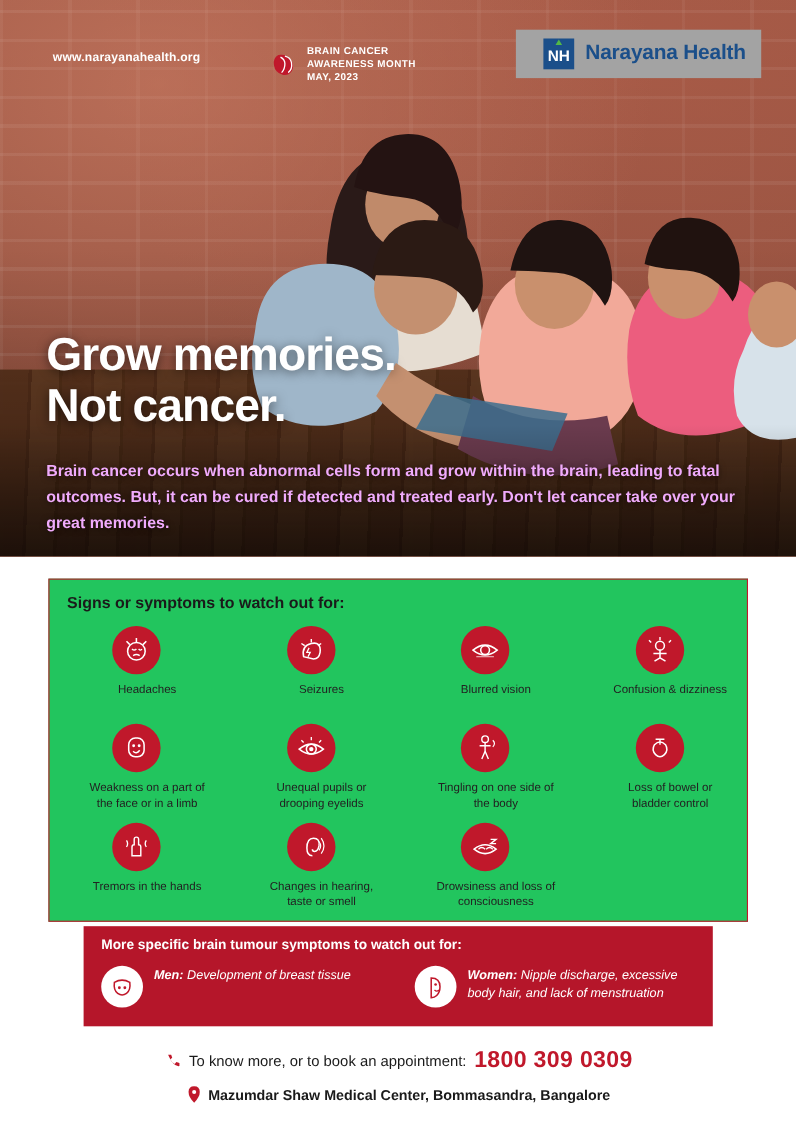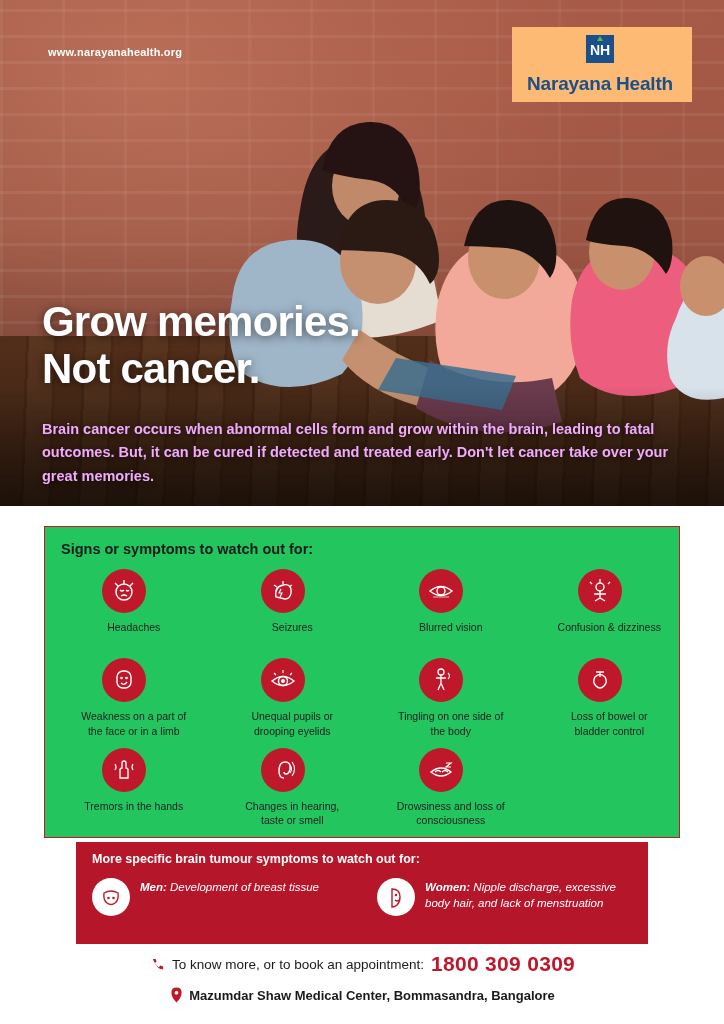--- a/index.html
+++ b/index.html
@@ -72,25 +72,24 @@
   .awareness {
     position: absolute; left: 246px; top: 40px;
     display: flex; align-items: center; gap: 7px;
   }
   .awareness-text {
     color: #ffffff; font-size: 9px; font-weight: bold; line-height: 1.35;
     letter-spacing: 0.4px;
   }
   .nh-logo {
     position: absolute; right: 32px; top: 27px;
-    background: #fdba74;
-    padding: 7px 14px 7px 10px;
+    background: #a3a3a3;
+    padding: 7px 14px 7px 24px;
     display: flex; align-items: center; gap: 9px;
     min-width: 180px;
-    flex-direction: column;
   }
   .nh-mark { width: 30px; height: 30px; flex: 0 0 auto; }
   .nh-name { color: #1b4f8a; font-size: 19px; font-weight: bold; letter-spacing: -0.2px; }
 
   .headline {
     position: absolute; left: 42px; top: 298px;
     color: #ffffff;
     font-size: 42px; font-weight: bold; line-height: 1.12;
     letter-spacing: -0.8px;
     text-shadow: 0 2px 10px rgba(0,0,0,0.55);
@@ -133,21 +132,21 @@
   .cell-label {
     font-size: 10.5px; color: #222; text-align: center; line-height: 1.35;
     max-width: 130px;
     padding-left: 19px;
   }
 
   
   .specific {
     position: absolute;
     left: 76px; top: 842px;
-    width: 572px; height: 102px;
+    width: 572px; height: 91px;
     background: #b5162a;
     padding: 10px 8px 0 16px;
   }
   .specific-title { color: #fff; font-size: 12.5px; font-weight: bold; }
   .specific-row { display: flex; gap: 22px; margin-top: 12px; font-style: italic; }
   .spec-item { display: flex; align-items: flex-start; gap: 10px; width: 50%; }
   .spec-circ {
     width: 38px; height: 38px; border-radius: 50%; background: #ffffff;
     display: flex; align-items: center; justify-content: center; flex: 0 0 auto;
   }
@@ -216,20 +215,32 @@
         <path d="M676 318 q14 -44 48 -40 l0 120 q-40 8 -54 -20 q-8 -32 6 -60z" fill="#d7e2ea"></path>
         <ellipse cx="706" cy="286" rx="26" ry="30" fill="#c9906d"></ellipse>
       </g>
 
       <path d="M396 358 l120 18 l-14 34 l-124 -20z" fill="#3c6f8e" opacity="0.85"></path>
       <rect x="0" y="386" width="724" height="120" fill="url(#sh)"></rect>
     </svg>
 
     <div class="site-url">www.narayanahealth.org</div>
 
+    <div class="awareness">
+      <svg width="26" height="26" viewBox="0 0 26 26">
+        <path d="M7 5 q-5 3 -4 9 q1 7 8 9 q5 1 8 -3 q3 -5 0 -10 q-4 -6 -12 -5z" fill="#c0182b"></path>
+        <path d="M9 7 q4 2 4 6 q0 5 -3 8" stroke="#ffffff" stroke-width="1.2" fill="none"></path>
+        <path d="M13 6 q5 1 6 6 q1 6 -3 9" stroke="#ffffff" stroke-width="1.2" fill="none"></path>
+      </svg>
+      <div class="awareness-text">
+        <div>BRAIN CANCER</div>
+        <div>AWARENESS MONTH</div>
+        <div>MAY, 2023</div>
+      </div>
+    </div>
 
     <div class="nh-logo">
       <svg class="nh-mark" viewBox="0 0 30 30">
         <rect x="1" y="1" width="28" height="28" fill="#1b4f8a"></rect>
         <text x="15" y="21" font-family="Liberation Sans, sans-serif" font-size="14" font-weight="bold" fill="#ffffff" text-anchor="middle">NH</text>
         <path d="M15 2 l3 5 h-6z" fill="#52b847"></path>
       </svg>
       <div class="nh-name">Narayana Health</div>
     </div>
 

